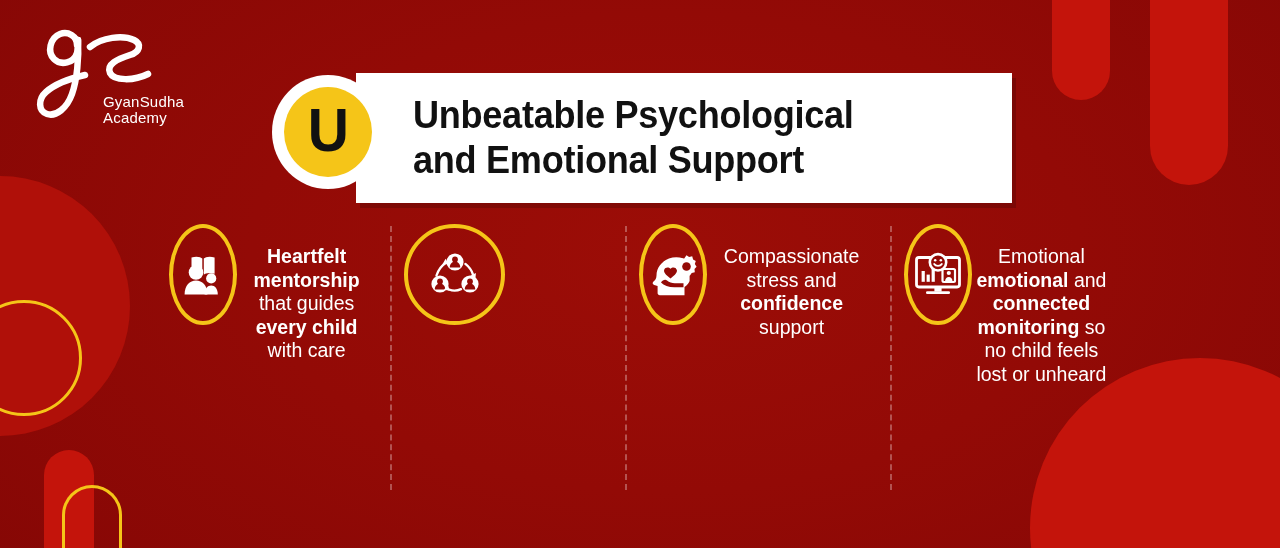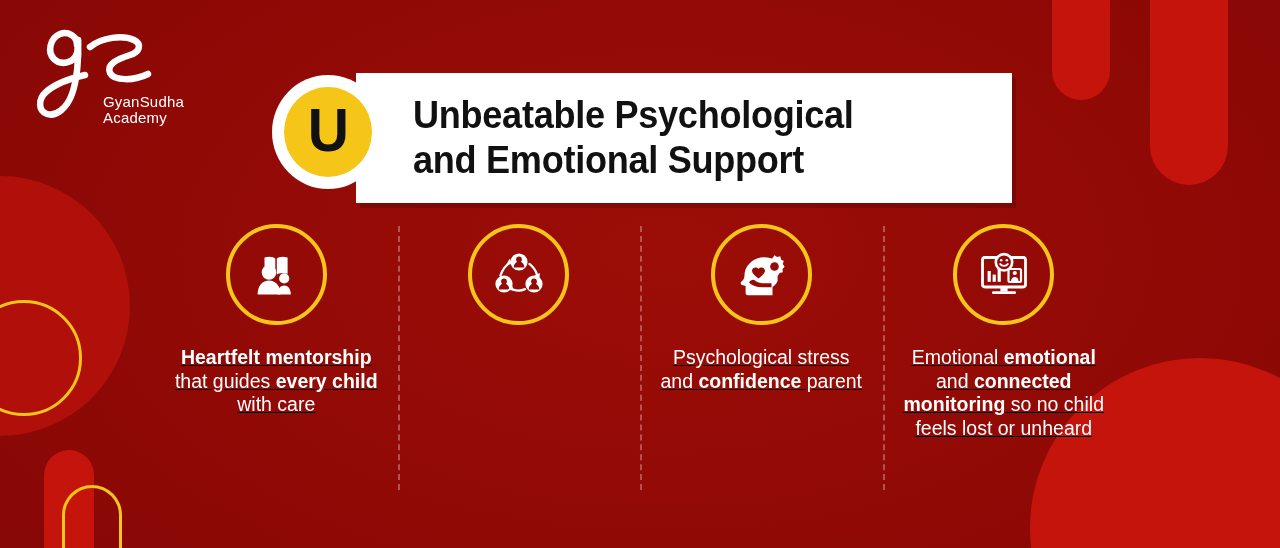--- a/index.html
+++ b/index.html
@@ -161,24 +161,22 @@
     left: 155px;
     top: 224px;
     width: 970px;
     display: flex;
     align-items: flex-start;
   }
   .feature {
     position: relative;
     flex: 1 1 0;
     display: flex;
-    flex-direction: column;
-    align-items: center;
+    flex-direction: row;
     padding: 0 14px;
-    text-decoration: underline;
   }
   .feature + .feature::before {
     content: "";
     position: absolute;
     left: 0;
     top: 2px;
     width: 0;
     height: 264px;
     border-left: 2px dashed rgba(255,255,255,0.30);
   }
@@ -338,21 +336,21 @@
             <g transform="translate(43.5,21.5)">
               <path d="M0,-11.3 L2.6,-9.6 L5.7,-10.2 L6.6,-7.1 L9.3,-5.5 L8.3,-2.4
                        L10.1,0.2 L8.0,2.6 L8.3,5.8 L5.2,6.6 L3.3,9.2 L0.3,8.3
                        L-2.4,9.9 L-4.6,7.6 L-7.8,7.4 L-8.3,4.3 L-10.6,2.1 L-9.2,-0.7
                        L-9.8,-3.9 L-6.9,-5.2 L-5.6,-8.1 L-2.5,-7.7 Z" fill="#ffffff"></path>
               <circle cx="0" cy="0" r="4.3" fill="#930a06"></circle>
             </g>
           </svg>
         </span>
       </div>
-      <div class="feature-text"><span>Psychological stress and </span><b>confidence</b><span> parent</span></div>
+      <div class="feature-text"><span>Compassionate stress and </span><b>confidence</b><span> support</span></div>
     </div>
 
     <div class="feature">
       <div class="icon-ring">
         <span>
           <svg width="60" height="60" viewBox="0 0 60 60">
 
             <rect x="8.5" y="12.5" width="43" height="29.5" rx="2.4" fill="none" stroke="#ffffff" stroke-width="2.8"></rect>
 
             <rect x="26.4" y="42.0" width="7.2" height="4.6" fill="#ffffff"></rect>

